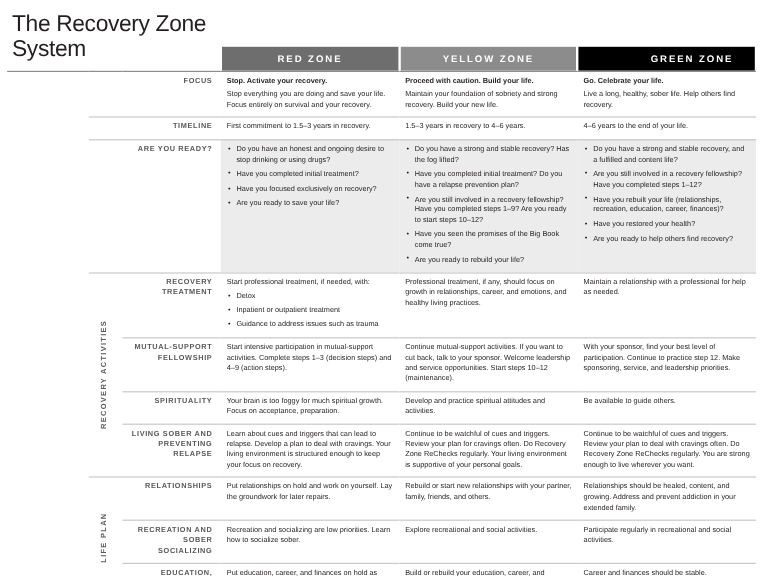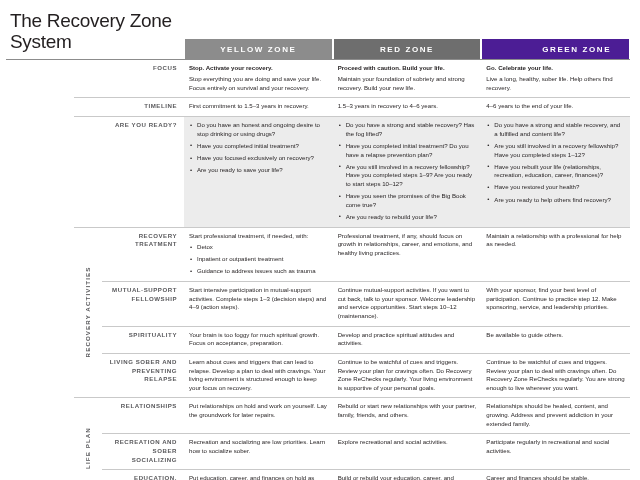--- a/index.html
+++ b/index.html
@@ -43,21 +43,21 @@
     text-align: center;
     font-size: 8px;
     letter-spacing: 1.6px;
     font-weight: bold;
     padding: 6px 2px 5px 2px;
     align-self: end;
     margin: 0 1px;
   }
   .zone-red { background: #6e6e6e; }
   .zone-yellow { background: #8c8c8c; }
-  .zone-green { background: #4c1d95; padding-left: 44px; }
+  .zone-green { background: #000000; padding-left: 44px; }
 
   
   .rowlabel, .cell, .sectlabel {
     font-size: 6.1px;
     line-height: 1.42;
     padding: 4px 5px 5px 5px;
     border-top: 1px solid #c9c9c9;
   }
   .rowlabel {
     grid-column: 3;
@@ -107,22 +107,22 @@
 </head>
 <body>
 
 <div class="page">
   <div class="grid">
 
     <div class="title-cell">
       <div class="title">The Recovery Zone System</div>
     </div>
 
+    <div class="zone-head zone-red">RED ZONE</div>
     <div class="zone-head zone-yellow">YELLOW ZONE</div>
-    <div class="zone-head zone-red">RED ZONE</div>
     <div class="zone-head zone-green">GREEN ZONE</div>
 
     <div class="spacer-col1 topline"></div>
     <div class="sectlabel topline"></div>
     <div class="rowlabel topline">FOCUS</div>
     <div class="cell topline">
       <p class="lead">Stop. Activate your recovery.</p>
       <p>Stop everything you are doing and save your life. Focus entirely on survival and your recovery.</p>
     </div>
     <div class="cell topline">

